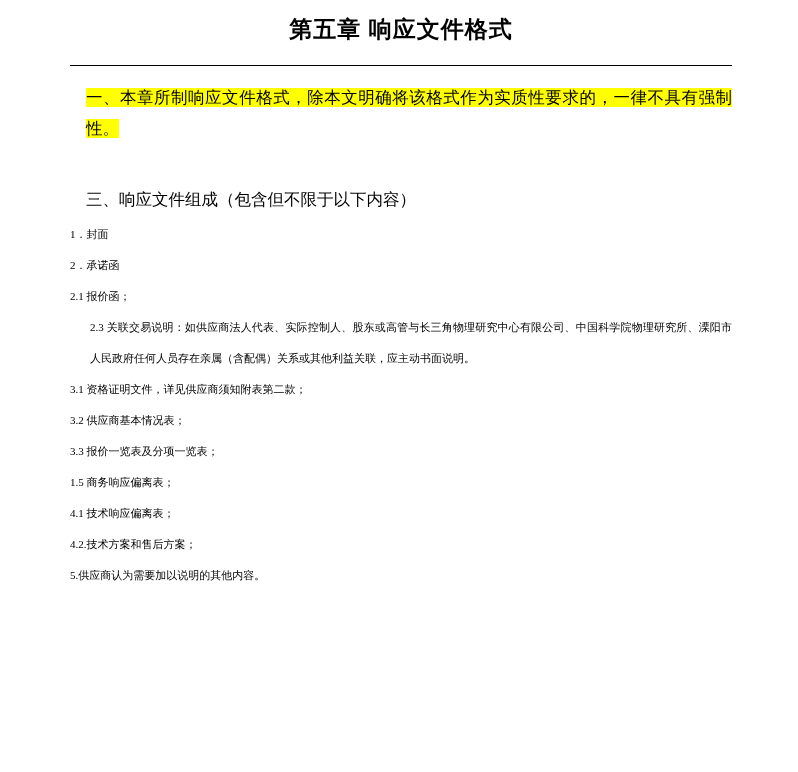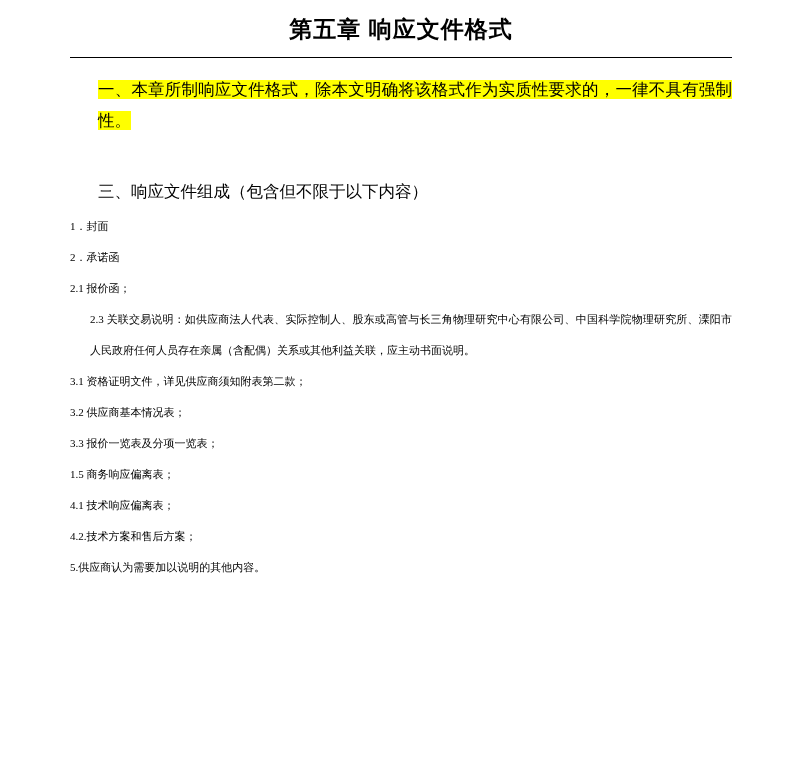--- a/index.html
+++ b/index.html
@@ -19,32 +19,32 @@
     width: 798px;
     height: 772px;
     box-sizing: border-box;
     padding: 0 66px 0 70px;
   }
   .doc-title {
     text-align: center;
     font-size: 23px;
     font-weight: bold;
     letter-spacing: 1px;
-    margin: 14px 0 12px 0;
+    margin: 14px 0 20px 0;
     font-family: "Liberation Sans", "DejaVu Sans", sans-serif;
   }
   .title-rule {
     border: 0;
     border-top: 1px solid #000000;
     margin: 6px 0 16px 0;
   }
   .para {
     font-size: 16.5px;
     line-height: 31px;
-    margin: 0 0 4px 16px;
+    margin: 0 0 4px 4px;
     text-align: justify;
     padding-left: 12px;
   }
   .gap {
     height: 18px;
   }
   .hl {
     background: #ffff00;
   }
   .list-line {

